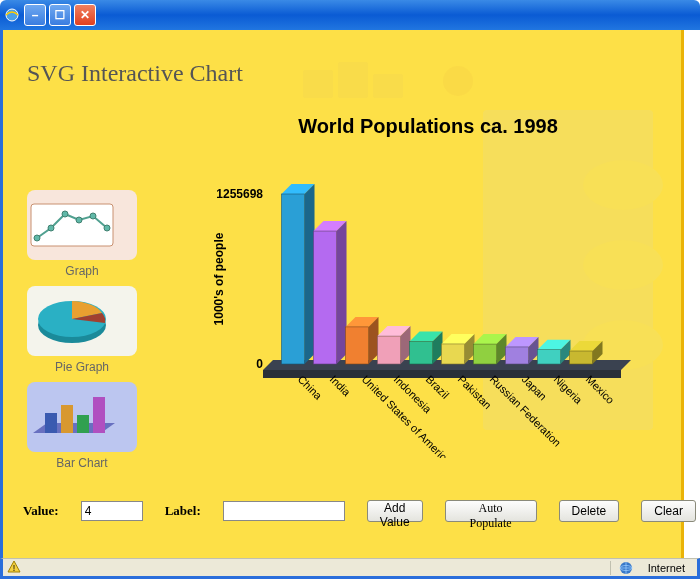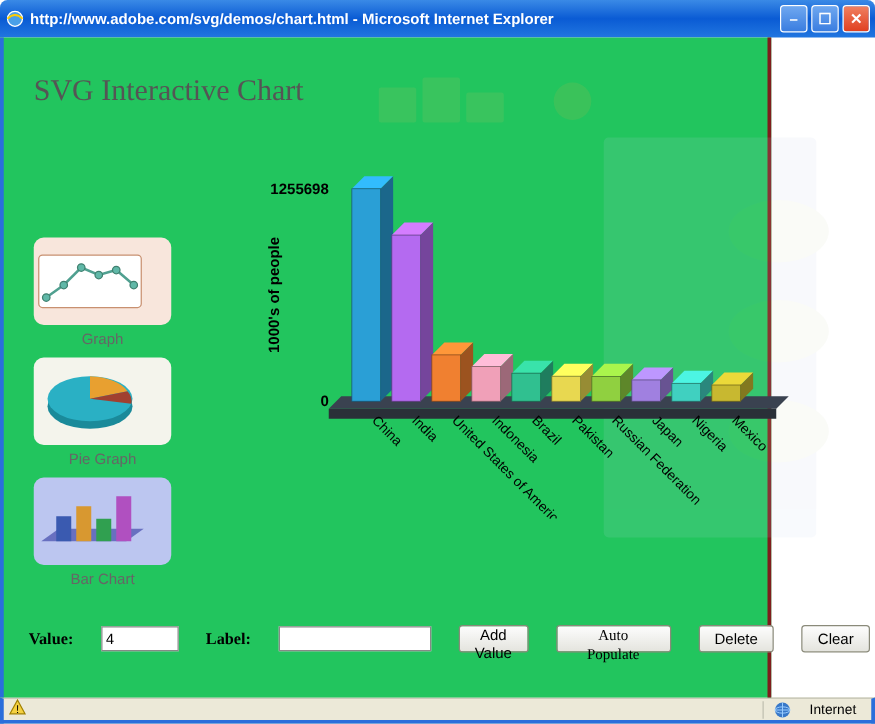--- a/index.html
+++ b/index.html
@@ -36,25 +36,25 @@
     display: flex; align-items: center; justify-content: center;
     font-size: 12px; font-weight: bold;
     border: 1px solid #fff;
     cursor: pointer;
   }
   .win-min { background: linear-gradient(#6fa8f0,#3a7de0); color:#fff;}
   .win-max { background: linear-gradient(#6fa8f0,#3a7de0); color:#fff;}
   .win-close { background: linear-gradient(#f08060,#e04020); color:#fff;}
   .client {
     position: relative;
-    width: 617px;
+    width: 684px;
     height: 528px;
     border-left: 3px solid #2a6edb;
-    border-right: 3px solid #7f1d1d;
-    background: #22c55e;
+    border-right: 3px solid #eab308;
+    background: #fde047;
   }
   .content {
     position: relative;
     width: 100%; height: 100%;
   }
   .page-title {
     position: absolute;
     left: 24px; top: 30px;
     font-family: Georgia, "Times New Roman", serif;
     font-size: 24px;
@@ -163,21 +163,20 @@
 </head>
 <body>
 
 <div class="titlebar">
   <span class="ie-icon">
     <svg width="16" height="16" viewBox="0 0 16 16">
         <circle cx="8" cy="8" r="6" fill="#4aa0e8" stroke="#fff" stroke-width="1"></circle>
         <path d="M2 8 Q8 2 14 8" stroke="#ffcc00" stroke-width="1.5" fill="none"></path>
       </svg>
   </span>
-  <span class="title-text">http://www.adobe.com/svg/demos/chart.html - Microsoft Internet Explorer</span>
   <div class="win-buttons">
     <div class="win-btn win-min">–</div>
     <div class="win-btn win-max">☐</div>
     <div class="win-btn win-close">✕</div>
   </div>
 </div>
 
 <div class="client">
   <div class="content">
 
@@ -227,20 +226,21 @@
             <rect x="34" y="16" width="12" height="28" fill="#d89830"></rect>
             <rect x="50" y="26" width="12" height="18" fill="#30a050"></rect>
             <rect x="66" y="8" width="12" height="36" fill="#b050c0"></rect>
           </g>
         </svg>
         <div class="type-label">Bar Chart</div>
       </div>
     </div>
 
     <div class="chart-area">
+      <div class="chart-title">World Populations ca. 1998</div>
       <div class="chart-svg-wrap">
         <svg id="chart-svg" width="470" height="300">
             <polygon points="70,212 428,212 438,202 80,202" fill="#3a4250"></polygon>
             <polygon points="70,212 428,212 428,220 70,220" fill="#2a3038"></polygon>
             <text x="70" y="40" text-anchor="end" font-size="12" font-weight="bold" font-family="Arial">1255698</text>
             <text x="70" y="210" text-anchor="end" font-size="12" font-weight="bold" font-family="Arial">0</text>
             <text x="30" y="121" text-anchor="middle" font-size="12" font-weight="bold" font-family="Arial" transform="rotate(-90 30 121)">1000's of people</text>
             <polygon points="88.48,36 111.52000000000001,36 121.52000000000001,26 98.48,26" fill="rgb(50,188,253)"></polygon>
             <polygon points="111.52000000000001,36 121.52000000000001,26 121.52000000000001,196 111.52000000000001,206" fill="rgb(27,103,139)"></polygon>
             <rect x="88.48" y="36" width="23.04" height="170" fill="#2a9fd6" stroke="rgb(23,87,118)" stroke-width="0.6"></rect>

